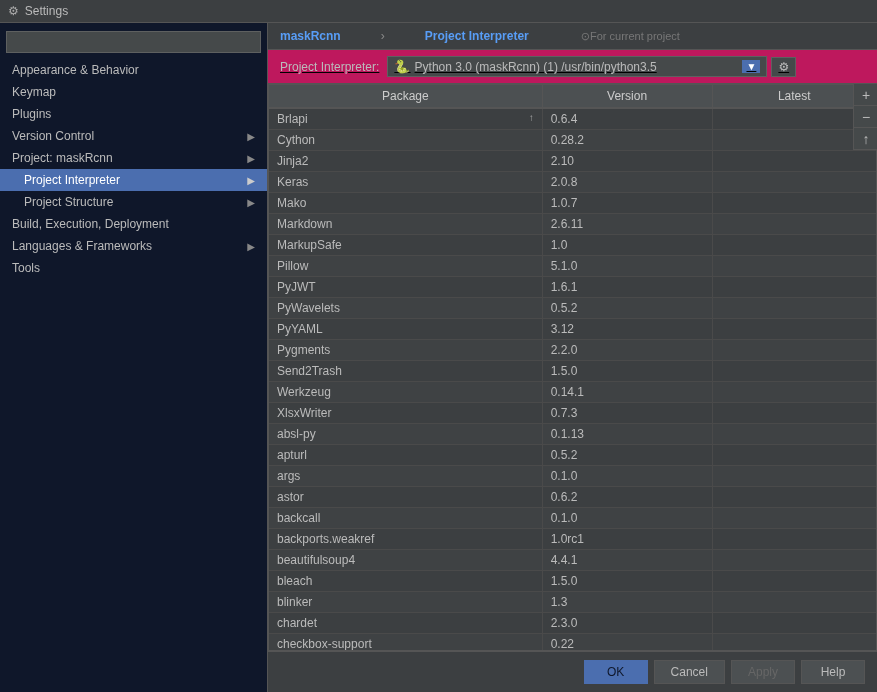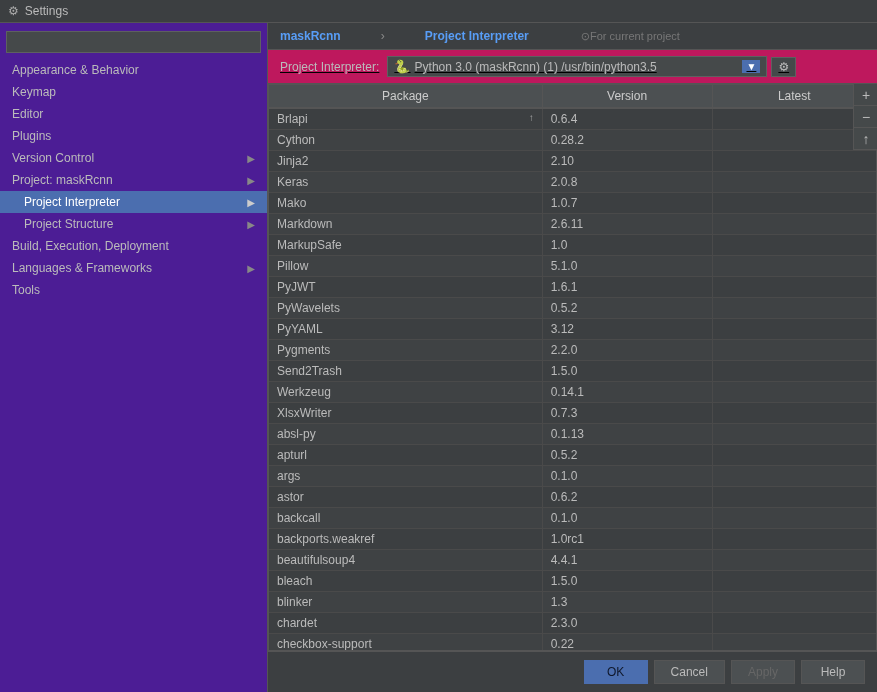--- a/index.html
+++ b/index.html
@@ -32,21 +32,21 @@
       color: #aaaaaa;
     }
     .main-content {
       display: flex;
       flex: 1;
       overflow: hidden;
     }
     
     .sidebar {
       width: 268px;
-      background: #4c1d95;
+      background: #0f172a;
       border-right: 1px solid #555;
       overflow-y: auto;
       padding: 4px 0;
     }
     .sidebar-search {
       margin: 4px 6px 6px 6px;
     }
     .sidebar-search input {
       width: 100%;
       background: #45494a;
@@ -285,23 +285,20 @@
     <div class="sidebar">
       <div class="sidebar-search">
         <input type="text" placeholder="" style="">
       </div>
 
       <div class="sidebar-item">
         <span>Appearance &amp; Behavior</span>
       </div>
       <div class="sidebar-item">
         <span>Keymap</span>
-      </div>
-      <div class="sidebar-item">
-        <span>Editor</span>
       </div>
       <div class="sidebar-item">
         <span>Plugins</span>
       </div>
       <div class="sidebar-item" style="display:flex;align-items:center;justify-content:space-between;">
         <span>Version Control</span>
         <span style="font-size:10px;color:#888;">▶</span>
       </div>
       <div class="sidebar-item" style="display:flex;align-items:center;justify-content:space-between;">
         <span>Project: maskRcnn</span>

